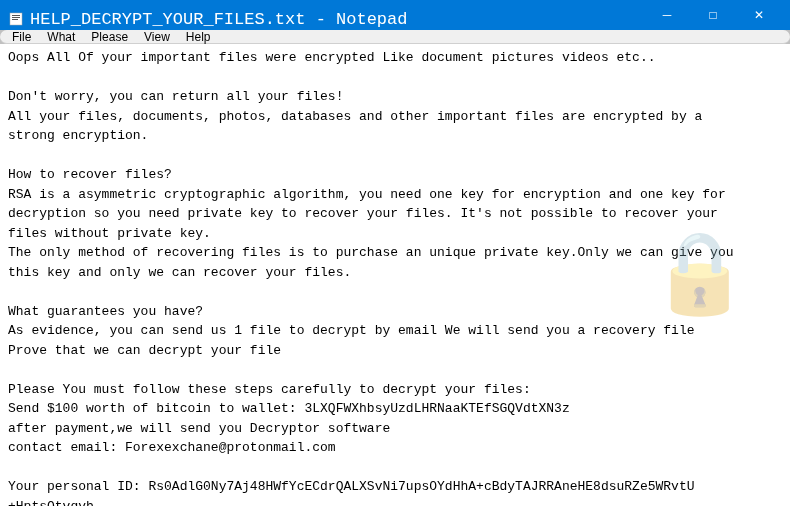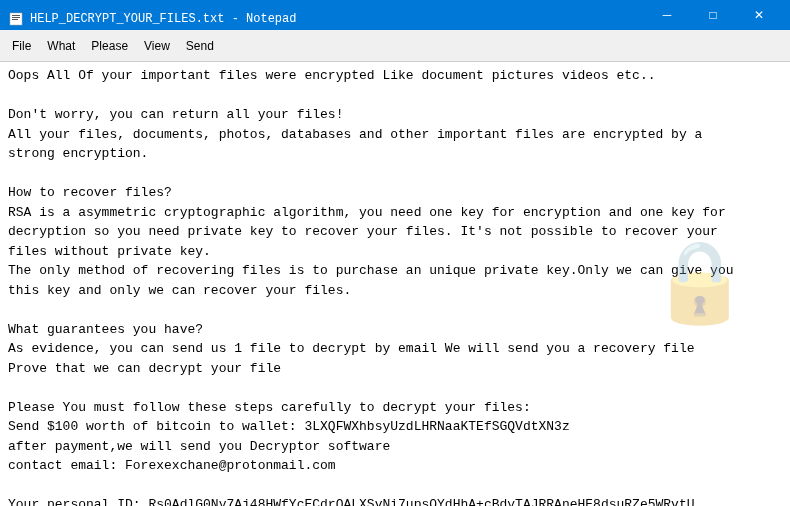--- a/index.html
+++ b/index.html
@@ -22,21 +22,21 @@
       align-items: center;
       justify-content: space-between;
       height: 30px;
       padding: 0 8px;
       flex-shrink: 0;
     }
     .title-bar-left {
       display: flex;
       align-items: center;
       gap: 6px;
-      font-size: 12px;
+      font-size: 17px;
       margin-top: 8px;
     }
     .title-bar-icon {
       width: 16px;
       height: 16px;
       display: flex;
       align-items: center;
       justify-content: center;
     }
     .title-bar-controls {
@@ -54,24 +54,25 @@
       color: white;
       background: transparent;
       border: none;
     }
 
     
     .menu-bar {
       background: #f0f0f0;
       display: flex;
       align-items: center;
-      height: 32px;
+      height: 14px;
       padding: 4px 4px;
       border-bottom: 1px solid #d0d0d0;
       flex-shrink: 0;
+      border-radius: 9px;
     }
     .menu-item {
       padding: 2px 8px;
       font-size: 12px;
       cursor: pointer;
       font-family: 'Segoe UI', Arial, sans-serif;
     }
 
     
     .content-area {
@@ -138,21 +139,21 @@
     <button class="title-bar-btn">□</button>
     <button class="title-bar-btn close">✕</button>
   </div>
 </div>
 
 <div class="menu-bar">
   <span class="menu-item">File</span>
   <span class="menu-item">What</span>
   <span class="menu-item">Please</span>
   <span class="menu-item">View</span>
-  <span class="menu-item">Send</span>
+  <span class="menu-item">Help</span>
 </div>
 
 <div class="content-area">
   <div class="watermark">🔒</div>
   <pre class="notepad-text">Oops All Of your important files were encrypted Like document pictures videos etc..
 
 Don't worry, you can return all your files!
 All your files, documents, photos, databases and other important files are encrypted by a
 strong encryption.
 

